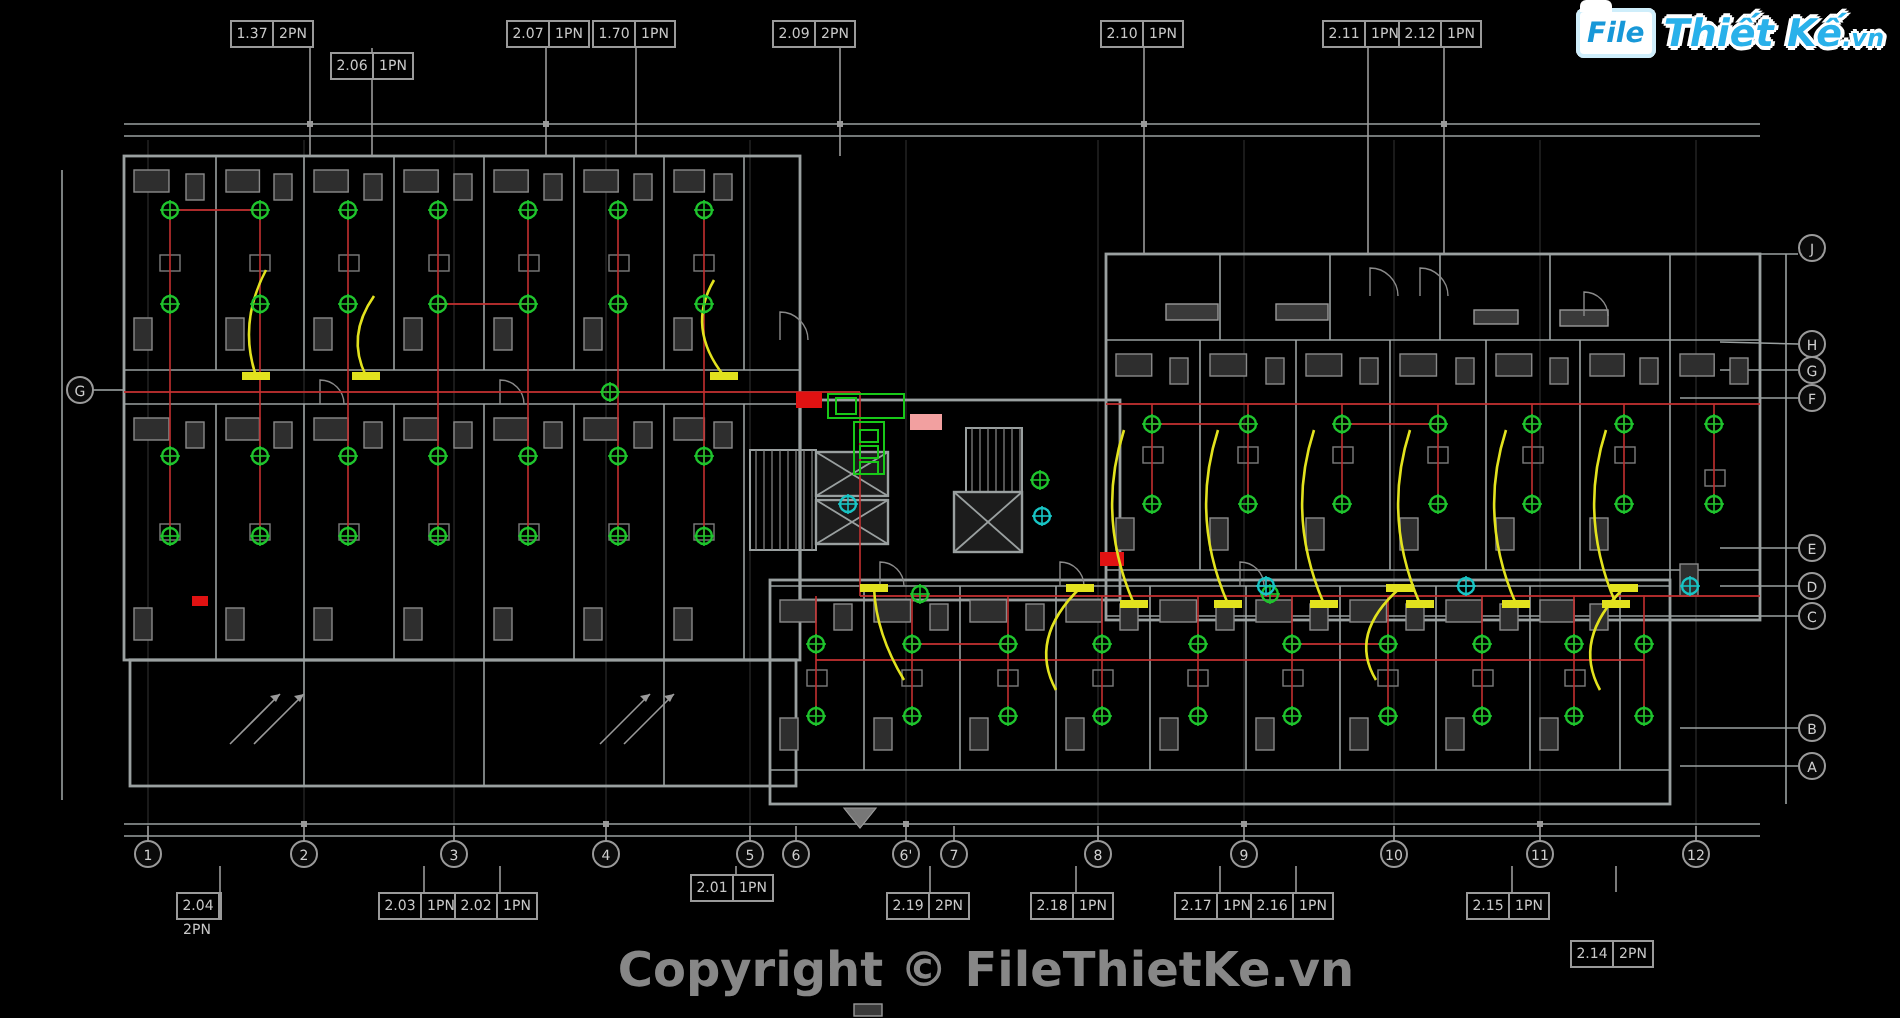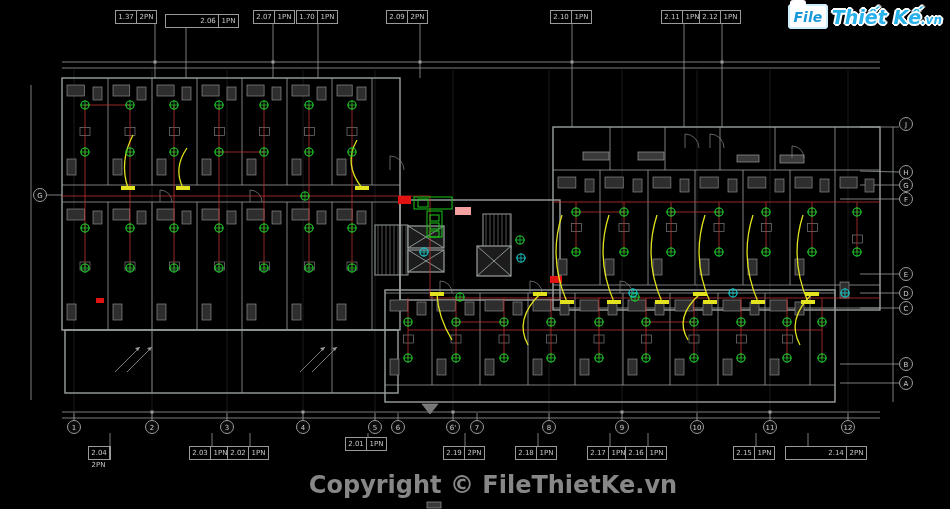--- a/index.html
+++ b/index.html
@@ -681,21 +681,21 @@
         <line x1="756" y1="446" x2="756" y2="433" stroke="#9a9a9a" stroke-width="0.8"></line>
         <line x1="808" y1="446" x2="808" y2="433" stroke="#9a9a9a" stroke-width="0.8"></line>
       </g>
     </svg>
 
   <div id="labels-top">
       <div class="lblbox" style="left: 115px; top: 10px;">
         <span class="c1">1.37</span>
         <span class="c2">2PN</span>
       </div>
-      <div class="lblbox" style="left: 165px; top: 14px; padding-left: 32px;">
+      <div class="lblbox" style="left: 165px; top: 26px;">
         <span class="c1">2.06</span>
         <span class="c2">1PN</span>
       </div>
       <div class="lblbox" style="left: 253px; top: 10px;">
         <span class="c1">2.07</span>
         <span class="c2">1PN</span>
       </div>
       <div class="lblbox" style="left: 296px; top: 10px;">
         <span class="c1">1.70</span>
         <span class="c2">1PN</span>
@@ -747,21 +747,21 @@
         <span class="c2">1PN</span>
       </div>
       <div class="lblbox" style="left: 625px; top: 446px;">
         <span class="c1">2.16</span>
         <span class="c2">1PN</span>
       </div>
       <div class="lblbox" style="left: 733px; top: 446px;">
         <span class="c1">2.15</span>
         <span class="c2">1PN</span>
       </div>
-      <div class="lblbox" style="left: 785px; top: 446px; padding-left: 40px;">
+      <div class="lblbox" style="left: 785px; top: 470px;">
         <span class="c1">2.14</span>
         <span class="c2">2PN</span>
       </div>
     </div>
 
   <div class="wm-row">Copyright © FileThietKe.vn</div>
 
   <div class="logo">
     <span class="logo-folder">
       <span class="logo-file">File</span>

